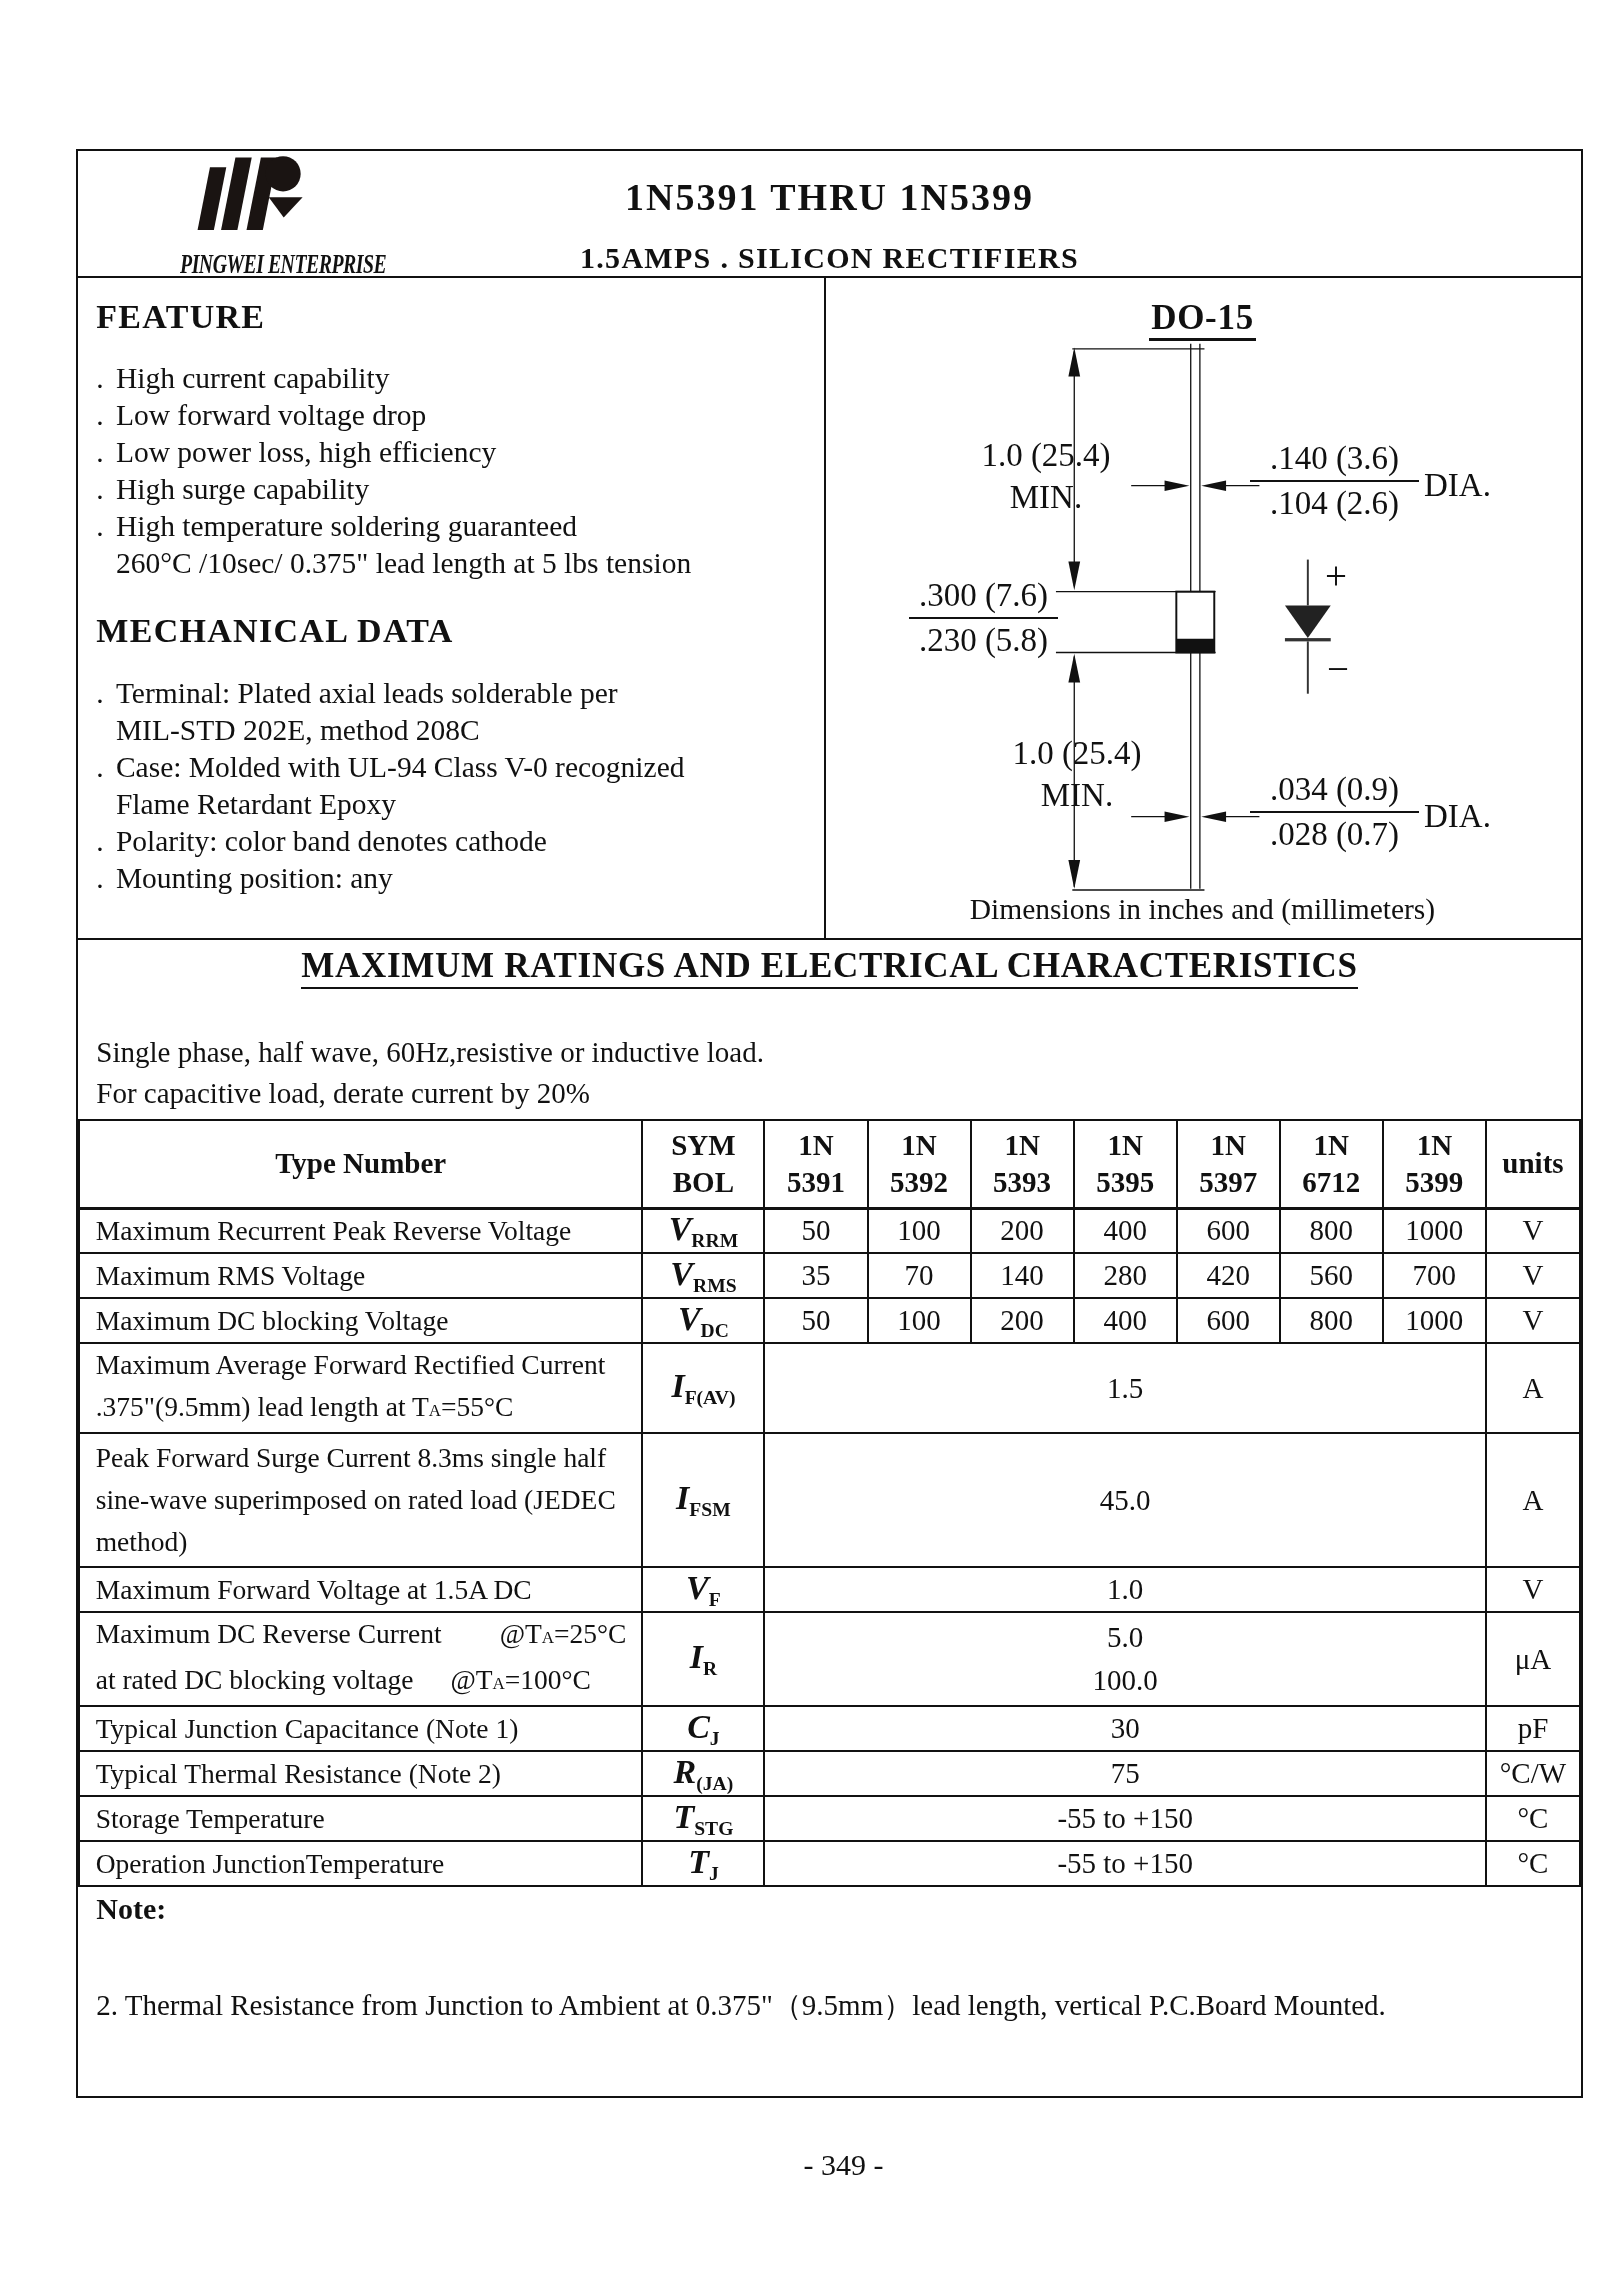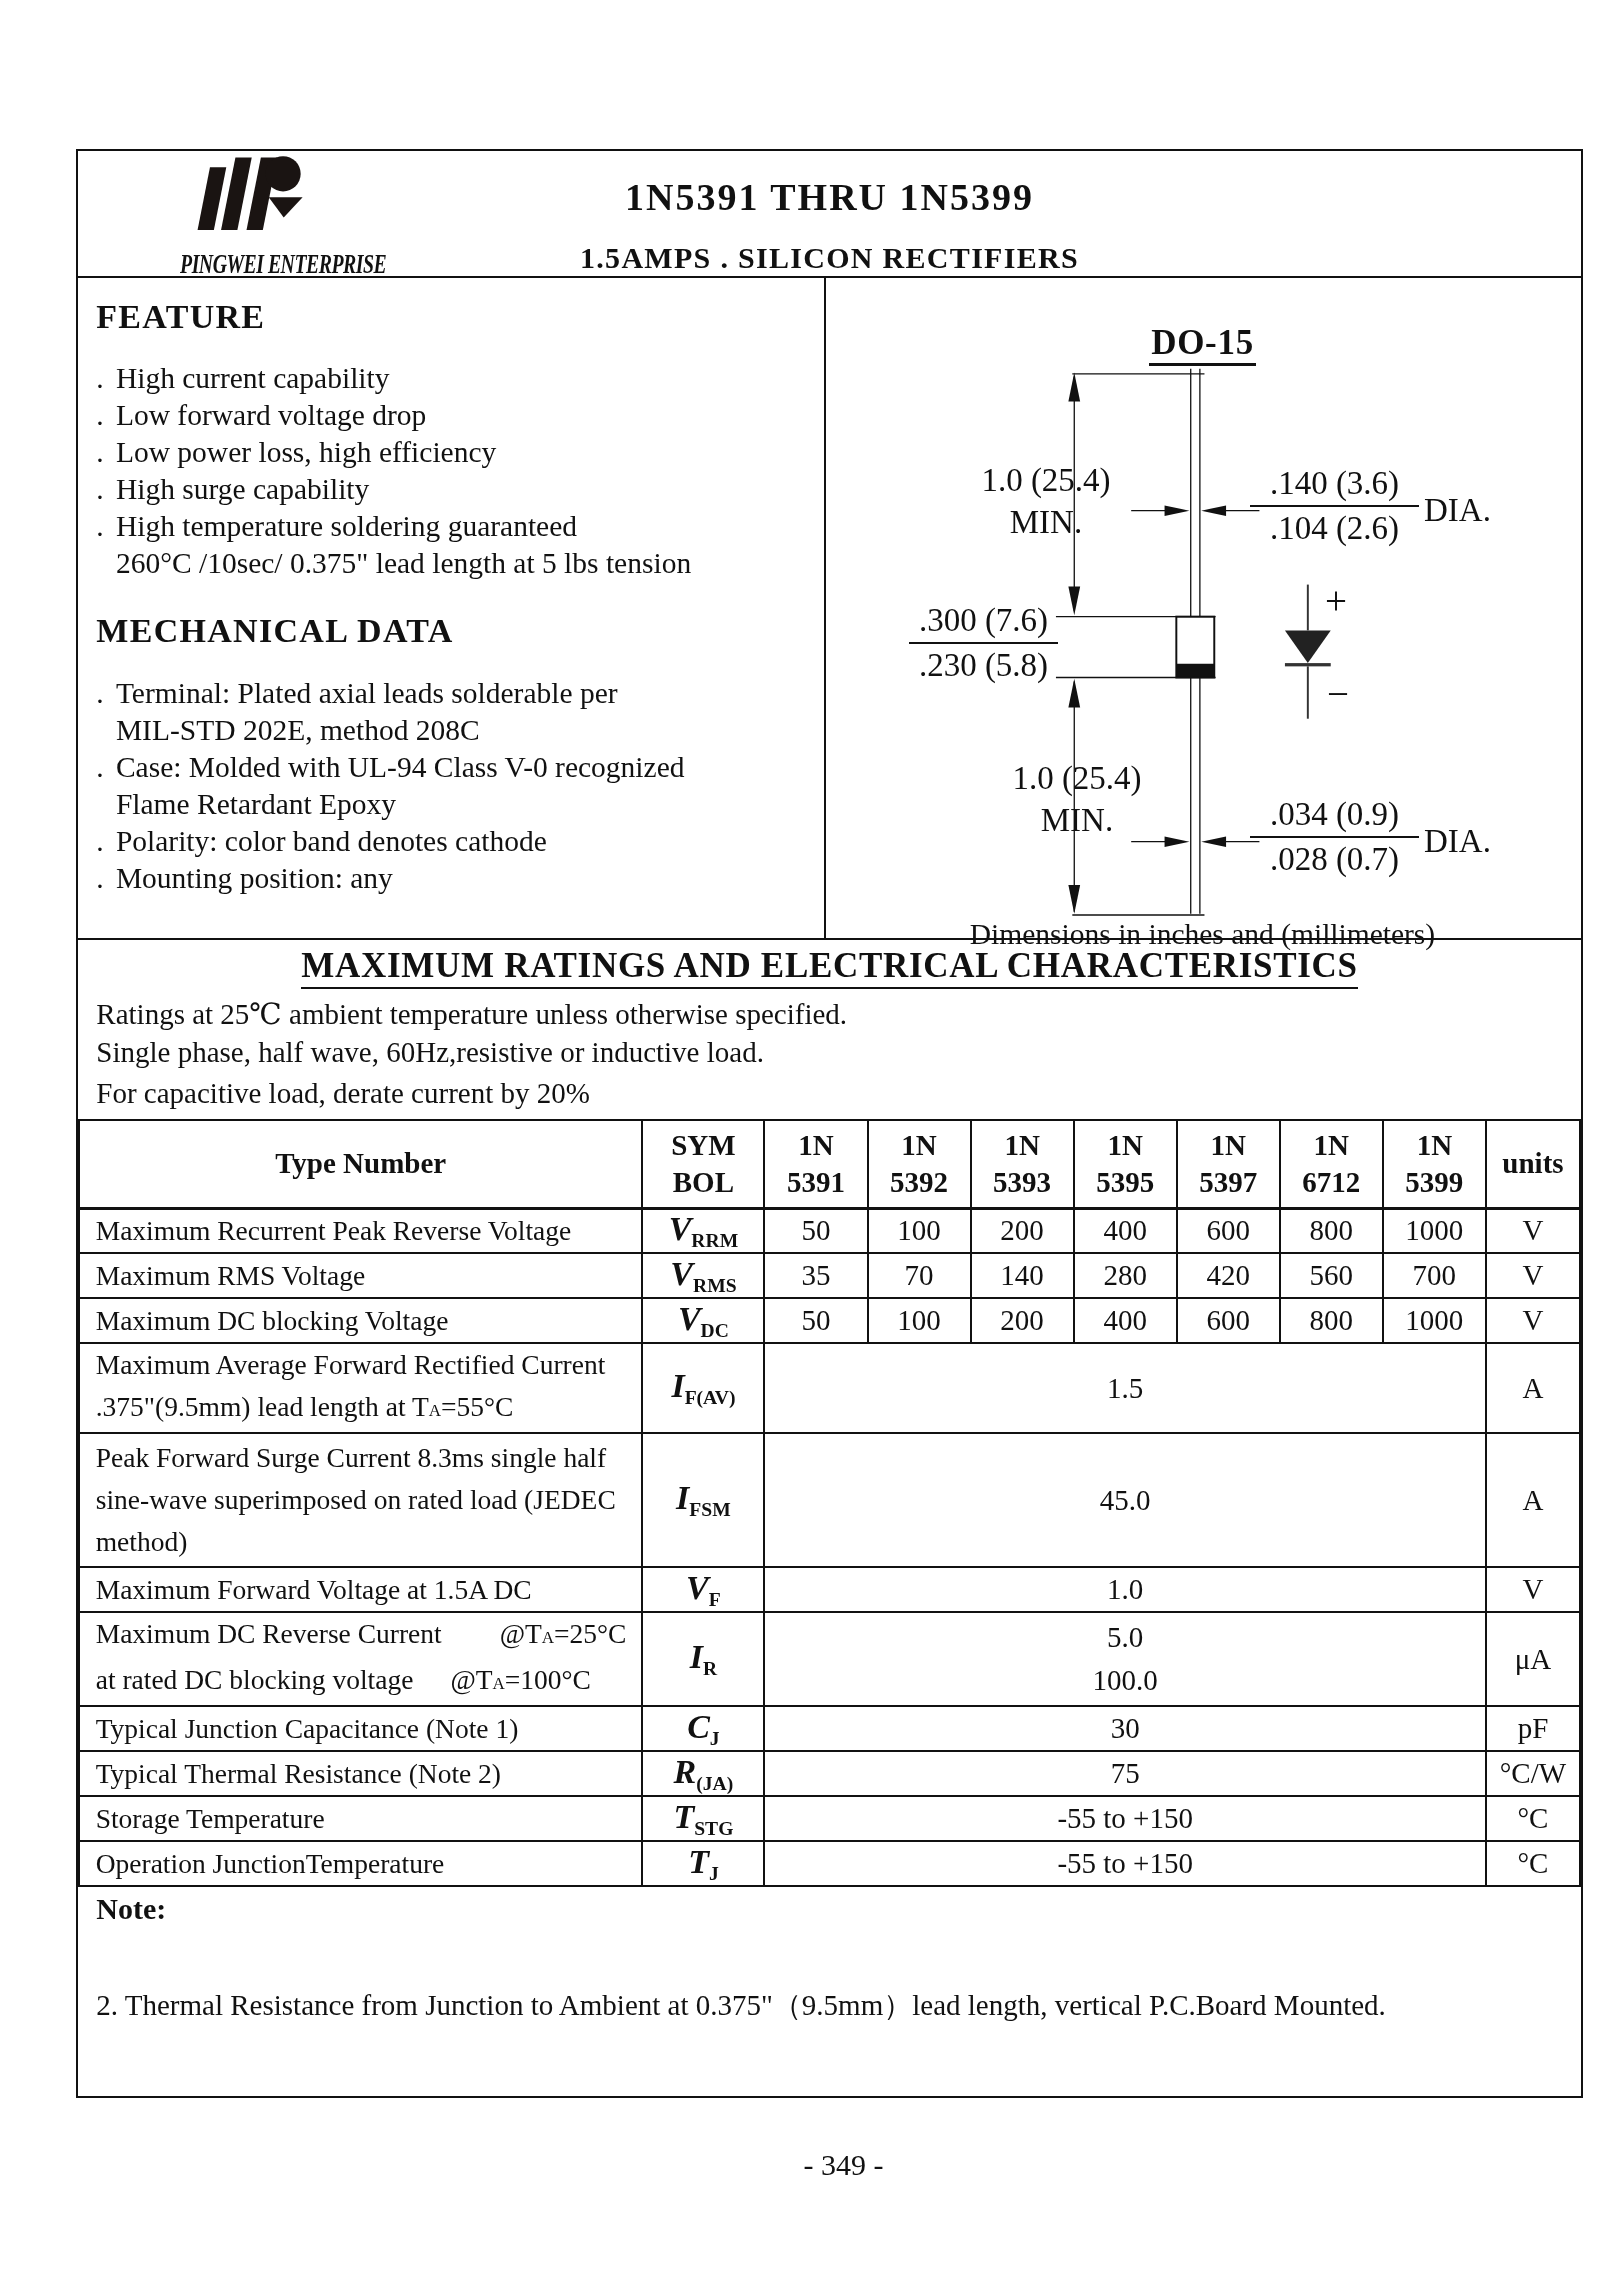--- a/index.html
+++ b/index.html
@@ -18,21 +18,21 @@
   .brand-text{display:inline-block;font-style:italic;font-weight:bold;font-size:27.5px;
               transform:scaleX(0.72);transform-origin:center;white-space:nowrap;letter-spacing:-0.7px;}
 
   
   .sec-head{font-size:34px;font-weight:bold;letter-spacing:1.3px;}
   .list{font-size:29.5px;line-height:37px;white-space:nowrap;}
   .list .line{display:flex;}
   .list .bullet{display:inline-block;width:19.6px;}
 
   
-  .diagram{left:747px;top:127px;width:755px;height:660px;margin-top:25px;}
+  .diagram{left:747px;top:127px;width:755px;height:660px;}
   .pkg-title{left:0;top:19.6px;width:100%;font-size:35px;font-weight:bold;}
   .pkg-title span{border-bottom:3.3px solid #111;padding:0 2.6px 1.3px 2.6px;letter-spacing:0.7px;}
   .dim{font-size:33px;line-height:42px;}
   .frac{font-size:33px;}
   .frac .ft{display:block;padding-bottom:2.6px;border-bottom:2.6px solid #111;line-height:38px;}
   .frac .fb{display:block;padding-top:2.6px;line-height:38px;}
   .sign{font-size:39px;font-weight:normal;}
   .caption{left:0;top:615px;width:100%;font-size:29.5px;}
 
   
@@ -207,21 +207,20 @@
       </div>
       <div class="abs frac" style="left:599px;top:520px;">DIA.</div>
 
       <div class="abs sign ctr" style="left:490px;top:275px;width:42px;">+</div>
       <div class="abs sign ctr" style="left:492px;top:368px;width:42px;">−</div>
 
       <div class="abs caption ctr">Dimensions in inches and (millimeters)</div>
     </div>
 
     <div class="abs ratings-head ctr"><span>MAXIMUM RATINGS AND ELECTRICAL CHARACTERISTICS</span></div>
-    <div class="abs intro" style="left:18.3px;top:846px;">Ratings at 25℃ ambient temperature unless otherwise specified.</div>
     <div class="abs intro" style="left:18.3px;top:885px;">Single phase, half wave, 60Hz,resistive or inductive load.</div>
     <div class="abs intro" style="left:18.3px;top:926px;">For capacitive load, derate current by 20%</div>
 
     <table class="ratings">
       <colgroup>
         <col style="width:563px">
           <col style="width:122px">
         <col style="width:103px">
           <col style="width:103px">
           <col style="width:103px">

